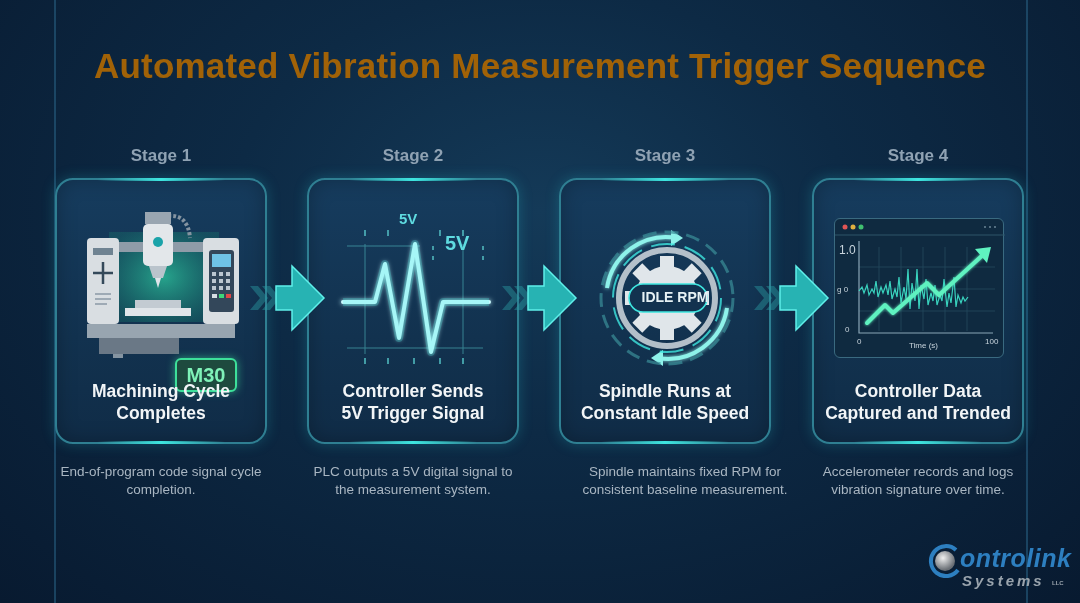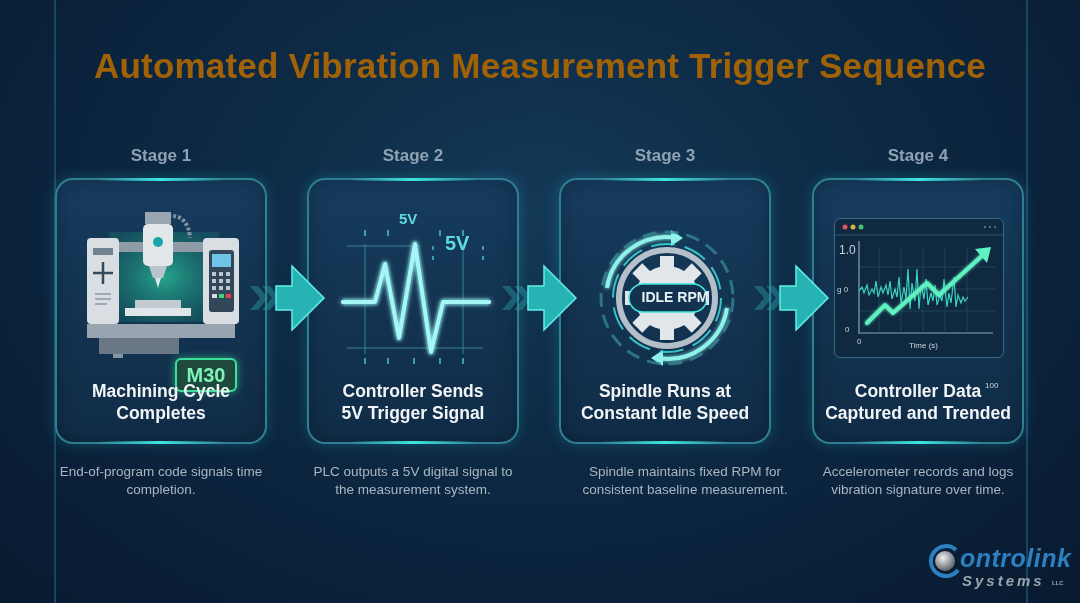--- a/index.html
+++ b/index.html
@@ -233,21 +233,21 @@
       </g>
       <path d="M24 22 V114 H158" stroke="#8aa6b6" stroke-width="1.2" fill="none"></path>
       <path d="M24 72 l3 -4 l2 6 l3 -8 l2 10 l3 -6 l2 4 l2 -12 l2 16 l3 -10 l2 6 l3 -8 l2 10 l2 -14 l2 18 l3 -10 l2 8 l2 -20 l2 26 l3 -16 l2 12 l2 -30 l2 40 l2 -26 l3 18 l2 -32 l2 40 l2 -24 l3 14 l2 -20 l2 26 l3 -12 l2 8 l2 -16 l2 20 l3 -10 l2 6 l2 -22 l3 28 l2 -14 l2 10 l3 -26 l2 30 l2 -12 l3 8 l2 -6 l2 4 l3 -4" stroke="#3ee6cc" stroke-width="1.2" fill="none" opacity=".9"></path>
       <path d="M32 104 L50 86 L58 94 L92 64 L104 76 L150 34" stroke="#5ff2c0" stroke-width="4" fill="none" stroke-linejoin="round" stroke-linecap="round" filter="url(#glow4)"></path>
       <path d="M140 30 L156 28 L152 44 z" fill="#5ff2c0"></path>
     </svg>
     <div style="position:absolute;left:4px;top:24px;font-size:12px;color:#c8d4dc;">1.0</div>
     <div style="position:absolute;left:2px;top:66px;font-size:8px;color:#c8d4dc;">g 0</div>
     <div style="position:absolute;left:10px;top:106px;font-size:8px;color:#c8d4dc;">0</div>
     <div style="position:absolute;left:22px;top:118px;font-size:8px;color:#c8d4dc;">0</div>
-    <div style="position:absolute;left:150px;top:118px;font-size:8px;color:#c8d4dc;margin-top:44px;">100</div>
+    <div style="position:absolute;left:150px;top:118px;font-size:8px;color:#c8d4dc;">100</div>
     <div style="position:absolute;left:74px;top:122px;font-size:8px;color:#c8d4dc;text-align:center;">Time (s)</div>
   </div>
   <div class="card-title">
     <div>Controller Data</div>
     <div>Captured and Trended</div>
   </div>
 </div>
 
 <svg class="arrow" style="left:246px" viewBox="0 0 80 80">
   <g fill="#2a9aa2" opacity=".45">
@@ -264,21 +264,21 @@
   <path d="M30 28 H46 V8 L78 40 L46 72 V52 H30 z" fill="#27b3b3" stroke="#5ff0ea" stroke-width="1.5"></path>
 </svg>
 <svg class="arrow" style="left:750px" viewBox="0 0 80 80">
   <g fill="#2a9aa2" opacity=".45">
       <path d="M4 28 L14 40 L4 52 h8 L22 40 L12 28 z"></path>
       <path d="M16 28 L26 40 L16 52 h8 L34 40 L24 28 z"></path>
     </g>
   <path d="M30 28 H46 V8 L78 40 L46 72 V52 H30 z" fill="#27b3b3" stroke="#5ff0ea" stroke-width="1.5"></path>
 </svg>
 
-<div class="desc" style="left:36px">End-of-program code signals time completion.</div>
+<div class="desc" style="left:36px">End-of-program code signal cycle completion.</div>
 <div class="desc" style="left:288px;width:250px;padding:0 18px">PLC outputs a 5V digital signal to the measurement system.</div>
 <div class="desc" style="left:560px;padding:0 16px">Spindle maintains fixed RPM for consistent baseline measurement.</div>
 <div class="desc" style="left:793px;padding:0 22px">Accelerometer records and logs vibration signature over time.</div>
 
 <div class="logo">
   <svg width="34" height="34" viewBox="0 0 34 34" style="position:absolute;left:0;top:0">
     <defs>
         <radialGradient id="lg" cx="40%" cy="35%" r="60%">
           <stop offset="0" stop-color="#f0f0f0"></stop>
           <stop offset="1" stop-color="#6a6f75"></stop>

